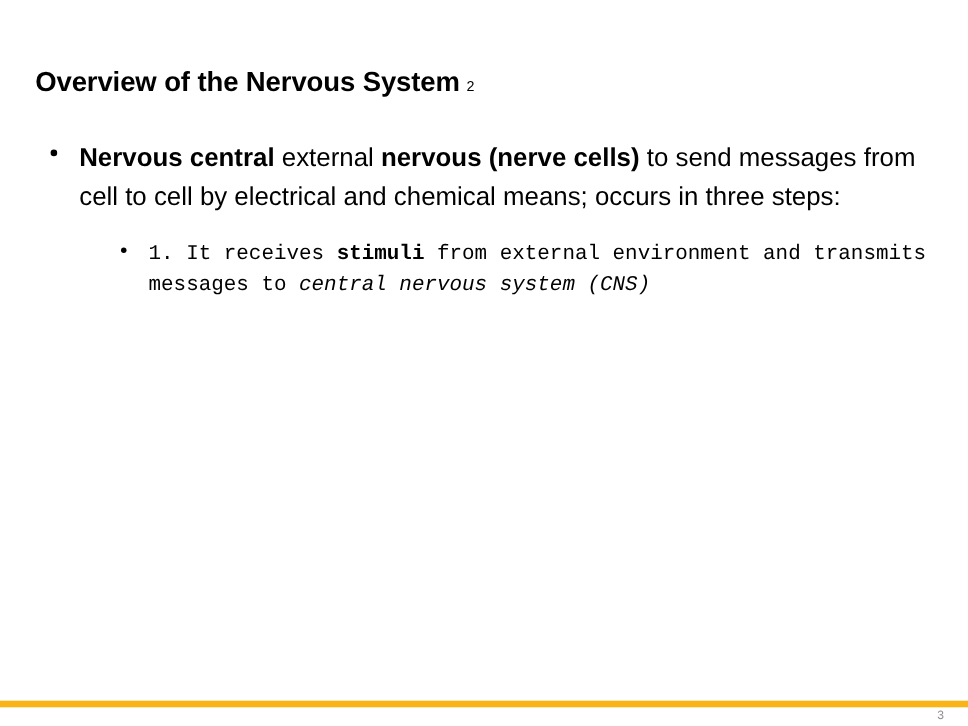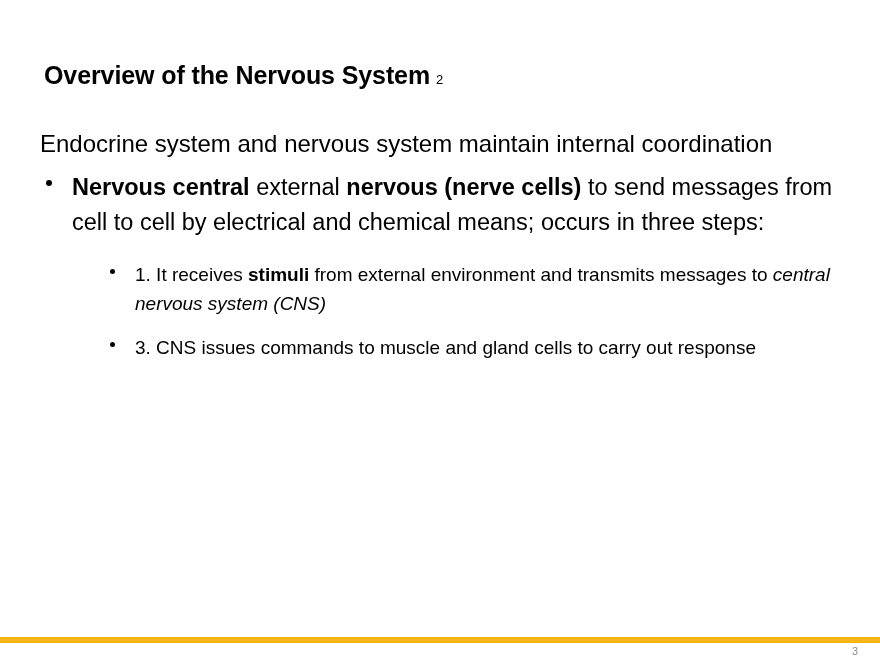--- a/index.html
+++ b/index.html
@@ -18,21 +18,21 @@
   .slide {
     position: relative;
     width: 880px;
     height: 660px;
     background: #ffffff;
   }
 
   
   .slide-title {
     position: absolute;
-    left: 44px;
+    left: 32px;
     top: 44px;
     font-size: 25px;
     font-weight: bold;
     letter-spacing: -0.1px;
     white-space: nowrap;
   }
   .title-sup {
     font-size: 13px;
     font-weight: normal;
     margin-left: 6px;
@@ -99,20 +99,21 @@
     top: 9px;
     width: 5px;
     height: 5px;
     border-radius: 50%;
     background: #000000;
   }
 
   .sub-list-wrap {
     margin-left: 31px;
     margin-top: 20px;
+    font-family: Liberation Mono, monospace;
   }
 
   b { font-weight: bold; }
   i { font-style: italic; }
 
   
   .footer-rule {
     position: absolute;
     left: 0;
     top: 637px;
@@ -134,28 +135,26 @@
 <body>
 
 <div class="slide">
 
   <h1 class="slide-title">
     <span>Overview of the Nervous System</span><span class="title-sup">2</span>
   </h1>
 
   <div class="body-block">
 
-    <p class="intro-line">Endocrine system and nervous system maintain internal coordination</p>
 
     <ul class="level1">
       <li class="bullet1"><b>Nervous central</b><span> external </span><b>nervous (nerve cells)</b><span> to send messages from cell to cell by electrical and chemical means; occurs in three steps:</span>
         <div class="sub-list-wrap">
           <ul class="level2">
             <li class="bullet2"><span>1. It receives </span><b>stimuli</b><span> from external environment and transmits messages to </span><i>central nervous system (CNS)</i></li>
-            <li class="bullet2"><span>3. CNS issues commands to muscle and gland cells to carry out response</span></li>
           </ul>
         </div>
       </li>
     </ul>
 
   </div>
 
   <div class="footer-rule" style="background: rgb(249, 180, 24);"></div>
   <div class="page-number" style="color: rgb(140, 140, 140);">3</div>
 

